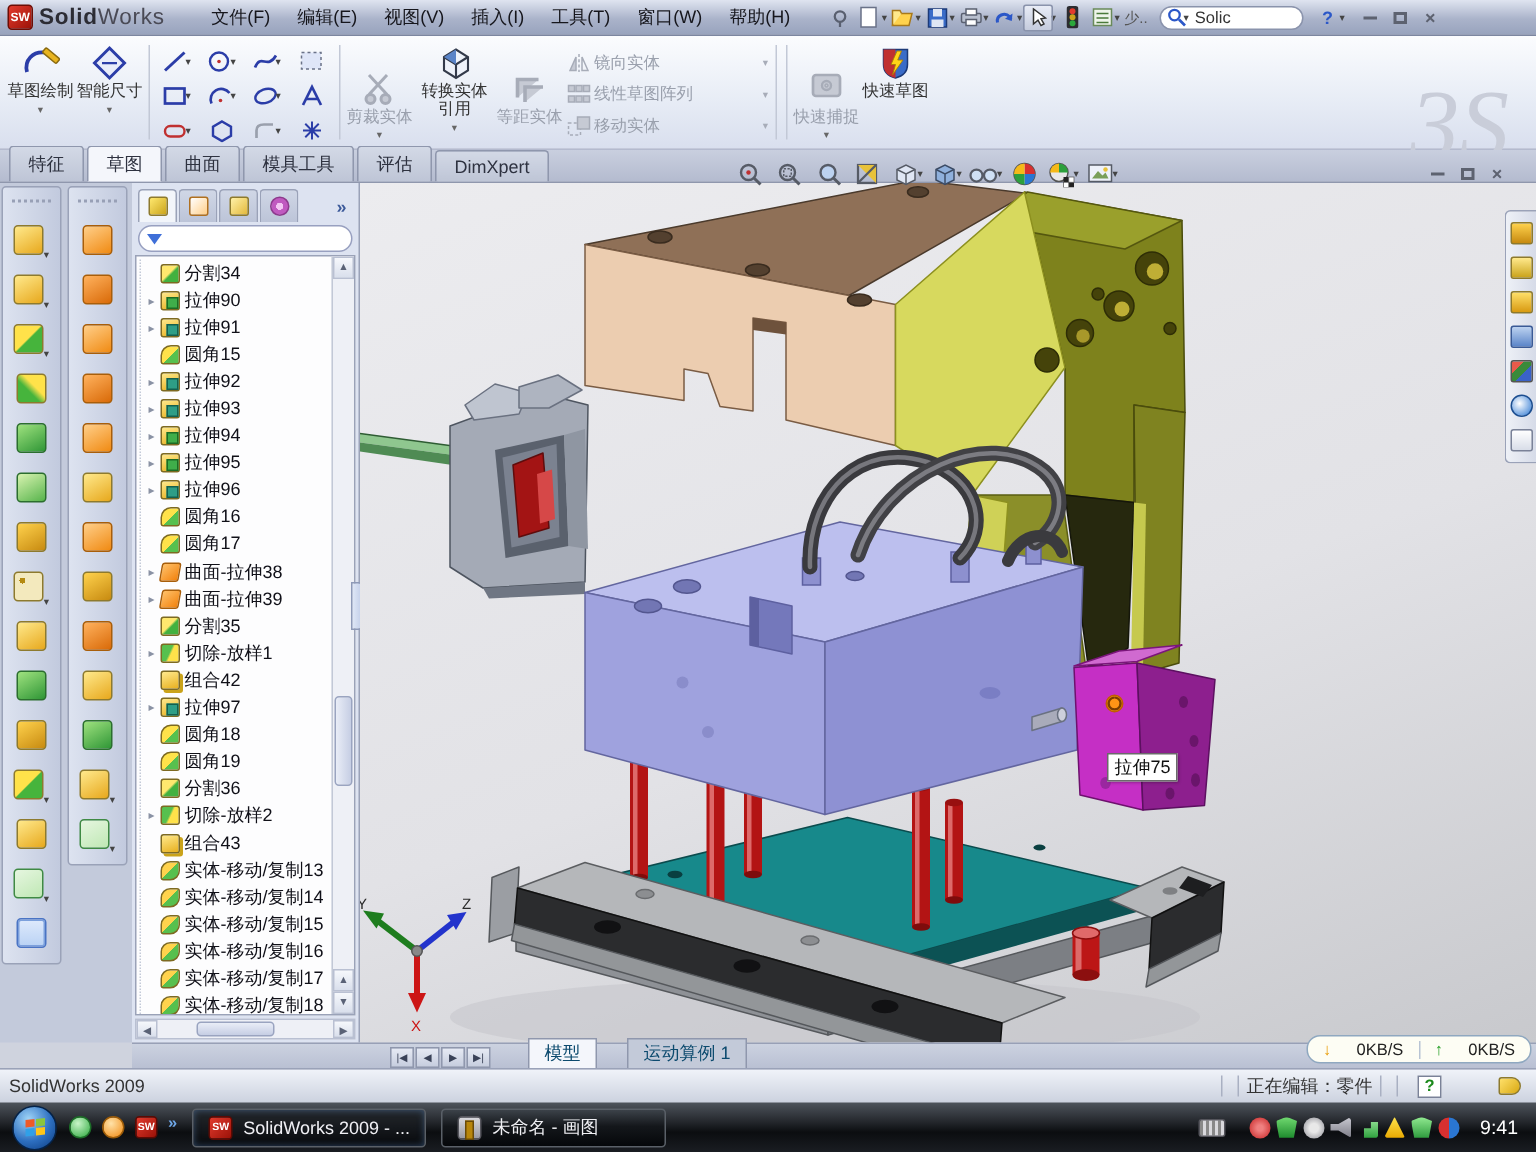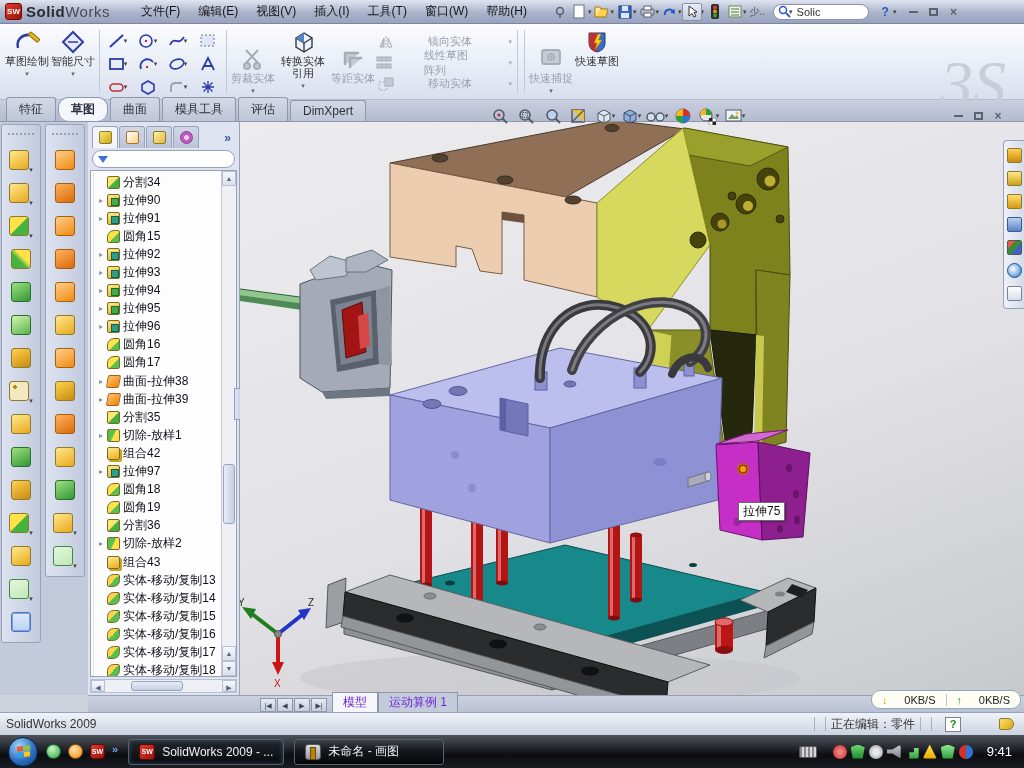--- a/index.html
+++ b/index.html
@@ -35,32 +35,32 @@
     display:flex; align-items:stretch; padding:2px 0 2px 4px; }
   .rsep { width:1px; background:#c2c8d6; margin:4px 3px; }
   .rbtn { width:46px; display:flex; flex-direction:column; align-items:center; justify-content:flex-start;
     padding-top:3px; font-size:11px; line-height:12px; text-align:center; color:#333; }
   .rbtn .ric { height:26px; display:flex; align-items:center; }
   .rbtn .dd { font-size:7px; color:#666; margin-top:1px; }
   .rbtn.disabled { color:#9aa0ad;justify-content:flex-end; } .rbtn.disabled svg * { stroke:#a7acb8 !important; fill:#c6cad4 !important; }
   .sketchgrid { display:grid; grid-template-columns:repeat(4,30px); grid-template-rows:repeat(3,23px); padding-top:3px; }
   .sg-cell { display:flex; align-items:center; justify-content:center; }
   .smallcol { display:flex; flex-direction:column; justify-content:flex-start; padding-top:5px; width:138px; }
-  .srow { display:flex; align-items:center; height:21px; color:#9aa0ad; font-size:11px;gap:32px; }
+  .srow { display:flex; align-items:center; height:21px; color:#9aa0ad; font-size:11px; }
   .srow .sic { width:20px; display:flex; justify-content:center; }
   .srow .sdd { margin-left:auto; font-size:7px; color:#a7acb8; padding-right:2px; }
   .watermark { position:absolute; right:18px; top:22px; font-size:66px; font-style:italic;
     color:#c9cdd9; font-family:"Liberation Serif",serif; pointer-events:none;text-align:center; }
 
   
   .tabstrip { position:absolute; left:0; top:100px; width:1024px; height:22px;
     background:linear-gradient(#c9cfdf,#b4bbcf); border-bottom:1px solid #8f97ad; display:flex; align-items:flex-end; padding-left:6px; }
   .ctab { padding:3px 12px; font-size:12px; color:#2e3240; background:linear-gradient(#d3d9e6,#bec5d6);
     border:1px solid #8f97ad; border-bottom:none; border-radius:3px 3px 0 0; margin-right:2px; }
-  .ctab.active { background:#f4f6fb; font-weight:bold;border-radius:10px; }
+  .ctab.active { background:#f4f6fb; font-weight:normal; }
 
   
   .leftzone { position:absolute; left:0; top:122px; width:88px; height:573px; background:#c3cadb; }
   .ltb { position:absolute; top:2px; width:40px; border:1px solid #9aa2b8; border-radius:3px;
     background:linear-gradient(90deg,#dde3f0,#c2cade); padding:8px 0 4px 0; }
   .ltb::before { content:""; display:block; height:4px; margin:0 6px 4px 6px;
     border-top:2px dotted #98a0b6; }
   .ltb1 { left:1px; } .ltb2 { left:45px; }
   .ltbi { height:33px; display:flex; align-items:center; justify-content:center; }
   .tile { width:20px; height:20px; border-radius:3px; border:1px solid #8d7a2e; }
@@ -145,21 +145,21 @@
   .tp-pal  { background:linear-gradient(135deg,#e85a4a 30%,#3a8a3a 30%,#3a8a3a 60%,#3a62c8 60%); border-color:#555; }
   .tp-ball { background:radial-gradient(circle at 5px 5px,#fff,#2a76d2); border-color:#1c4e90; border-radius:50%; }
   .tp-doc  { background:linear-gradient(#ffffff,#d8dde8); border-color:#7a8298; }
 
   
   .modeltabs { position:absolute; left:88px; top:695px; width:936px; height:17px;
     background:linear-gradient(#ccd2e0,#b9c0d3); border-top:1px solid #98a0b6; display:flex; align-items:flex-end; }
   .mnav { display:flex; margin-left:172px; }
   .mnav span { width:16px; height:14px; font-size:7px; line-height:13px; text-align:center; color:#3a4258;
     background:linear-gradient(#e6eaf4,#c6cdde); border:1px solid #8f97ad; margin-right:1px; }
-  .mtab { padding:1px 10px 1px 10px; font-size:12px; border:1px solid #8f97ad; border-bottom:none; background:#c3cad9; color:#6d28d9; }
+  .mtab { padding:1px 10px 1px 10px; font-size:12px; border:1px solid #8f97ad; border-bottom:none; background:#c3cad9; color:#0c4a6e;margin-left:20px; }
   .mtab.active { background:#f4f6fb; }
 
   
   .statusbar { position:absolute; left:0; top:712px; width:1024px; height:23px;
     background:linear-gradient(#f0f3f9,#ccd2df); border-top:1px solid #9aa2b8; display:flex; align-items:center; font-size:12px; color:#333; }
   .sb-left { margin-left:6px; }
   .sb-right { margin-left:auto; display:flex; align-items:center; }
   .sbsep { width:1px; height:14px; background:#a9b0c2; margin:0 5px; }
   .sb-help { width:16px; height:15px; background:#fff; border:1px solid #7a8298; color:#1c8a1c; font-weight:bold;
     font-size:11px; text-align:center; line-height:13px; margin:0 8px; }

